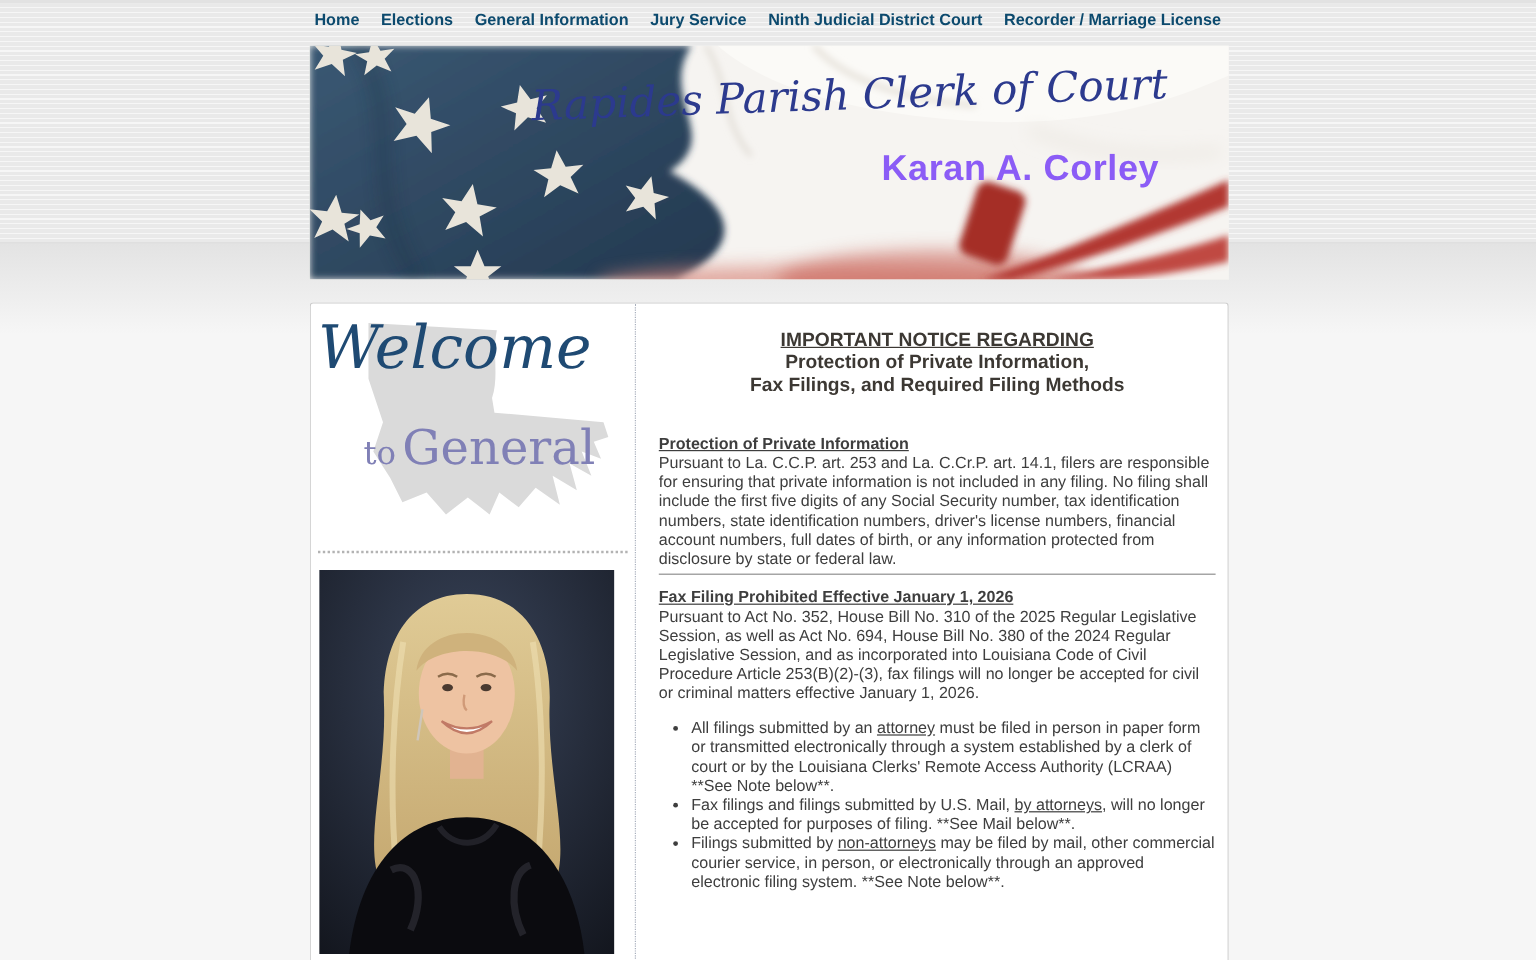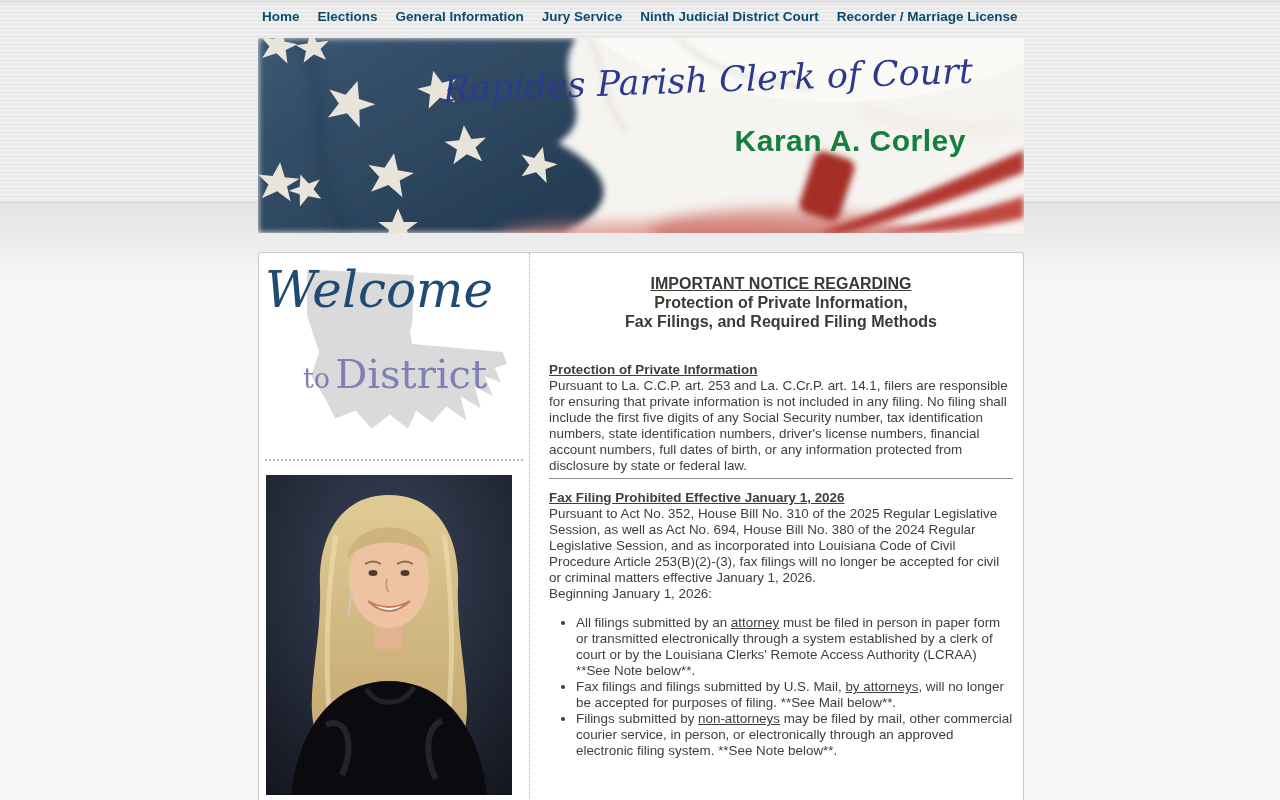--- a/index.html
+++ b/index.html
@@ -22,21 +22,21 @@
   
   .banner{position:absolute;left:258px;top:38px;width:766px;height:195px;overflow:hidden;background:#f6f4f1;}
   .banner svg{position:absolute;left:0;top:0;}
   .banner-title{
     position:absolute;left:150px;top:22px;width:600px;text-align:center;
     font-family:"DejaVu Serif",serif;font-style:italic;font-size:35px;
     color:#2c3a8e;transform:rotate(-2deg);
   }
   .banner-name{
     position:absolute;right:58px;top:86px;font-size:30px;font-weight:bold;
-    color:#15803d;letter-spacing:.5px;text-align:right;
+    color:#8b5cf6;letter-spacing:.5px;text-align:right;
   }
   
   .panel{
     position:absolute;left:258px;top:252px;width:764px;height:548px;
     background:#fff;border:1px solid #cbcbcb;border-bottom:none;
     border-radius:3px 3px 0 0;display:flex;box-sizing:content-box;
   }
   .left-col{width:270px;flex:none;border-right:1px dotted #a9b0bd;position:relative;}
   .welcome{position:relative;margin:8px 0 0 6px;width:252px;height:190px;text-decoration:underline;}
   .welcome .map{position:absolute;left:36px;top:2px;}
@@ -130,21 +130,21 @@
   <div class="banner-name">Karan A. Corley</div>
 </div>
 
 <div class="panel">
   <div class="left-col">
     <div class="welcome">
       <svg class="map" width="212" height="188" viewBox="0 0 210 186">
         <path fill="#dadada" d="M6,6 L112,12 C108,30 114,50 108,68 L110,80 L200,88 L204,100 L192,104 L198,118 L182,112 L190,132 L172,122 L178,144 L158,132 L164,156 L144,142 L130,158 L114,146 L106,164 L88,150 L70,164 L54,146 L34,154 L24,134 L10,112 L18,88 L6,52 Z"></path>
       </svg>
       <div class="w-script">Welcome</div>
-      <div class="w-line2"><span class="w-to">to</span> <span class="w-big">District</span></div>
+      <div class="w-line2"><span class="w-to">to</span> <span class="w-big">General</span></div>
     </div>
     <div class="dotsep"></div>
     <svg class="photo" width="246" height="320" viewBox="0 0 246 330" preserveAspectRatio="xMidYMin slice">
       <defs>
         <radialGradient id="pbg" cx="50%" cy="28%" r="85%">
           <stop offset="0" stop-color="#39445a"></stop>
             <stop offset="1" stop-color="#13161e"></stop>
         </radialGradient>
         <linearGradient id="hairG" x1="0" y1="0" x2="0" y2="1">
           <stop offset="0" stop-color="#e0cb96"></stop>
@@ -184,21 +184,20 @@
       <p class="body"><span class="">Pursuant to </span><span class="b ">La. C.C.P. art. 253 and La. C.Cr.P. art. 14.1</span><span class="">, filers are responsible for ensuring that private information is not included in any filing. No filing shall include the first five digits of any Social Security number, tax identification numbers, state identification numbers, driver's license numbers, financial account numbers, full dates of birth, or any information protected from disclosure by state or federal law.</span></p>
     </div>
 
     <hr class="rule">
 
     <div>
       <span class="sec-title">Fax Filing Prohibited Effective January 1, 2026</span>
       <p class="body"><span class="">Pursuant to </span><span class="b ">Act No. 352, House Bill No. 310 of the 2025 Regular Legislative Session</span><span class="">, as well as </span><span class="b ">Act No. 694, House Bill No. 380 of the 2024 Regular Legislative Session</span><span class="">, and as incorporated into </span><span class="b ">Louisiana Code of Civil Procedure Article 253(B)(2)-(3), fax filings will no longer be accepted for civil or criminal matters effective January 1, 2026.</span></p>
     </div>
 
-    <p class="body begin">Beginning January 1, 2026:</p>
 
     <ul class="bullets">
         <li><span class="b ">All filings submitted by an </span><span class="b u">attorney</span><span class=""> must be filed </span><span class="b ">in person in paper form or transmitted electronically</span><span class=""> through a system established by a clerk of court or by the Louisiana Clerks' Remote Access Authority (LCRAA) **See Note below**.</span></li>
         <li><span class="b ">Fax filings and filings submitted by U.S. Mail, </span><span class="b u">by attorneys</span><span class="b ">, will no longer be accepted for purposes of filing</span><span class="">. **See Mail below**.</span></li>
         <li><span class="b ">Filings submitted by </span><span class="b u">non-attorneys</span><span class=""> may be filed by </span><span class="b ">mail, other commercial courier service, in person, or electronically</span><span class=""> through an approved electronic filing system. **See Note below**.</span></li>
       </ul>
   </div>
 </div>
 
 </body></html>

